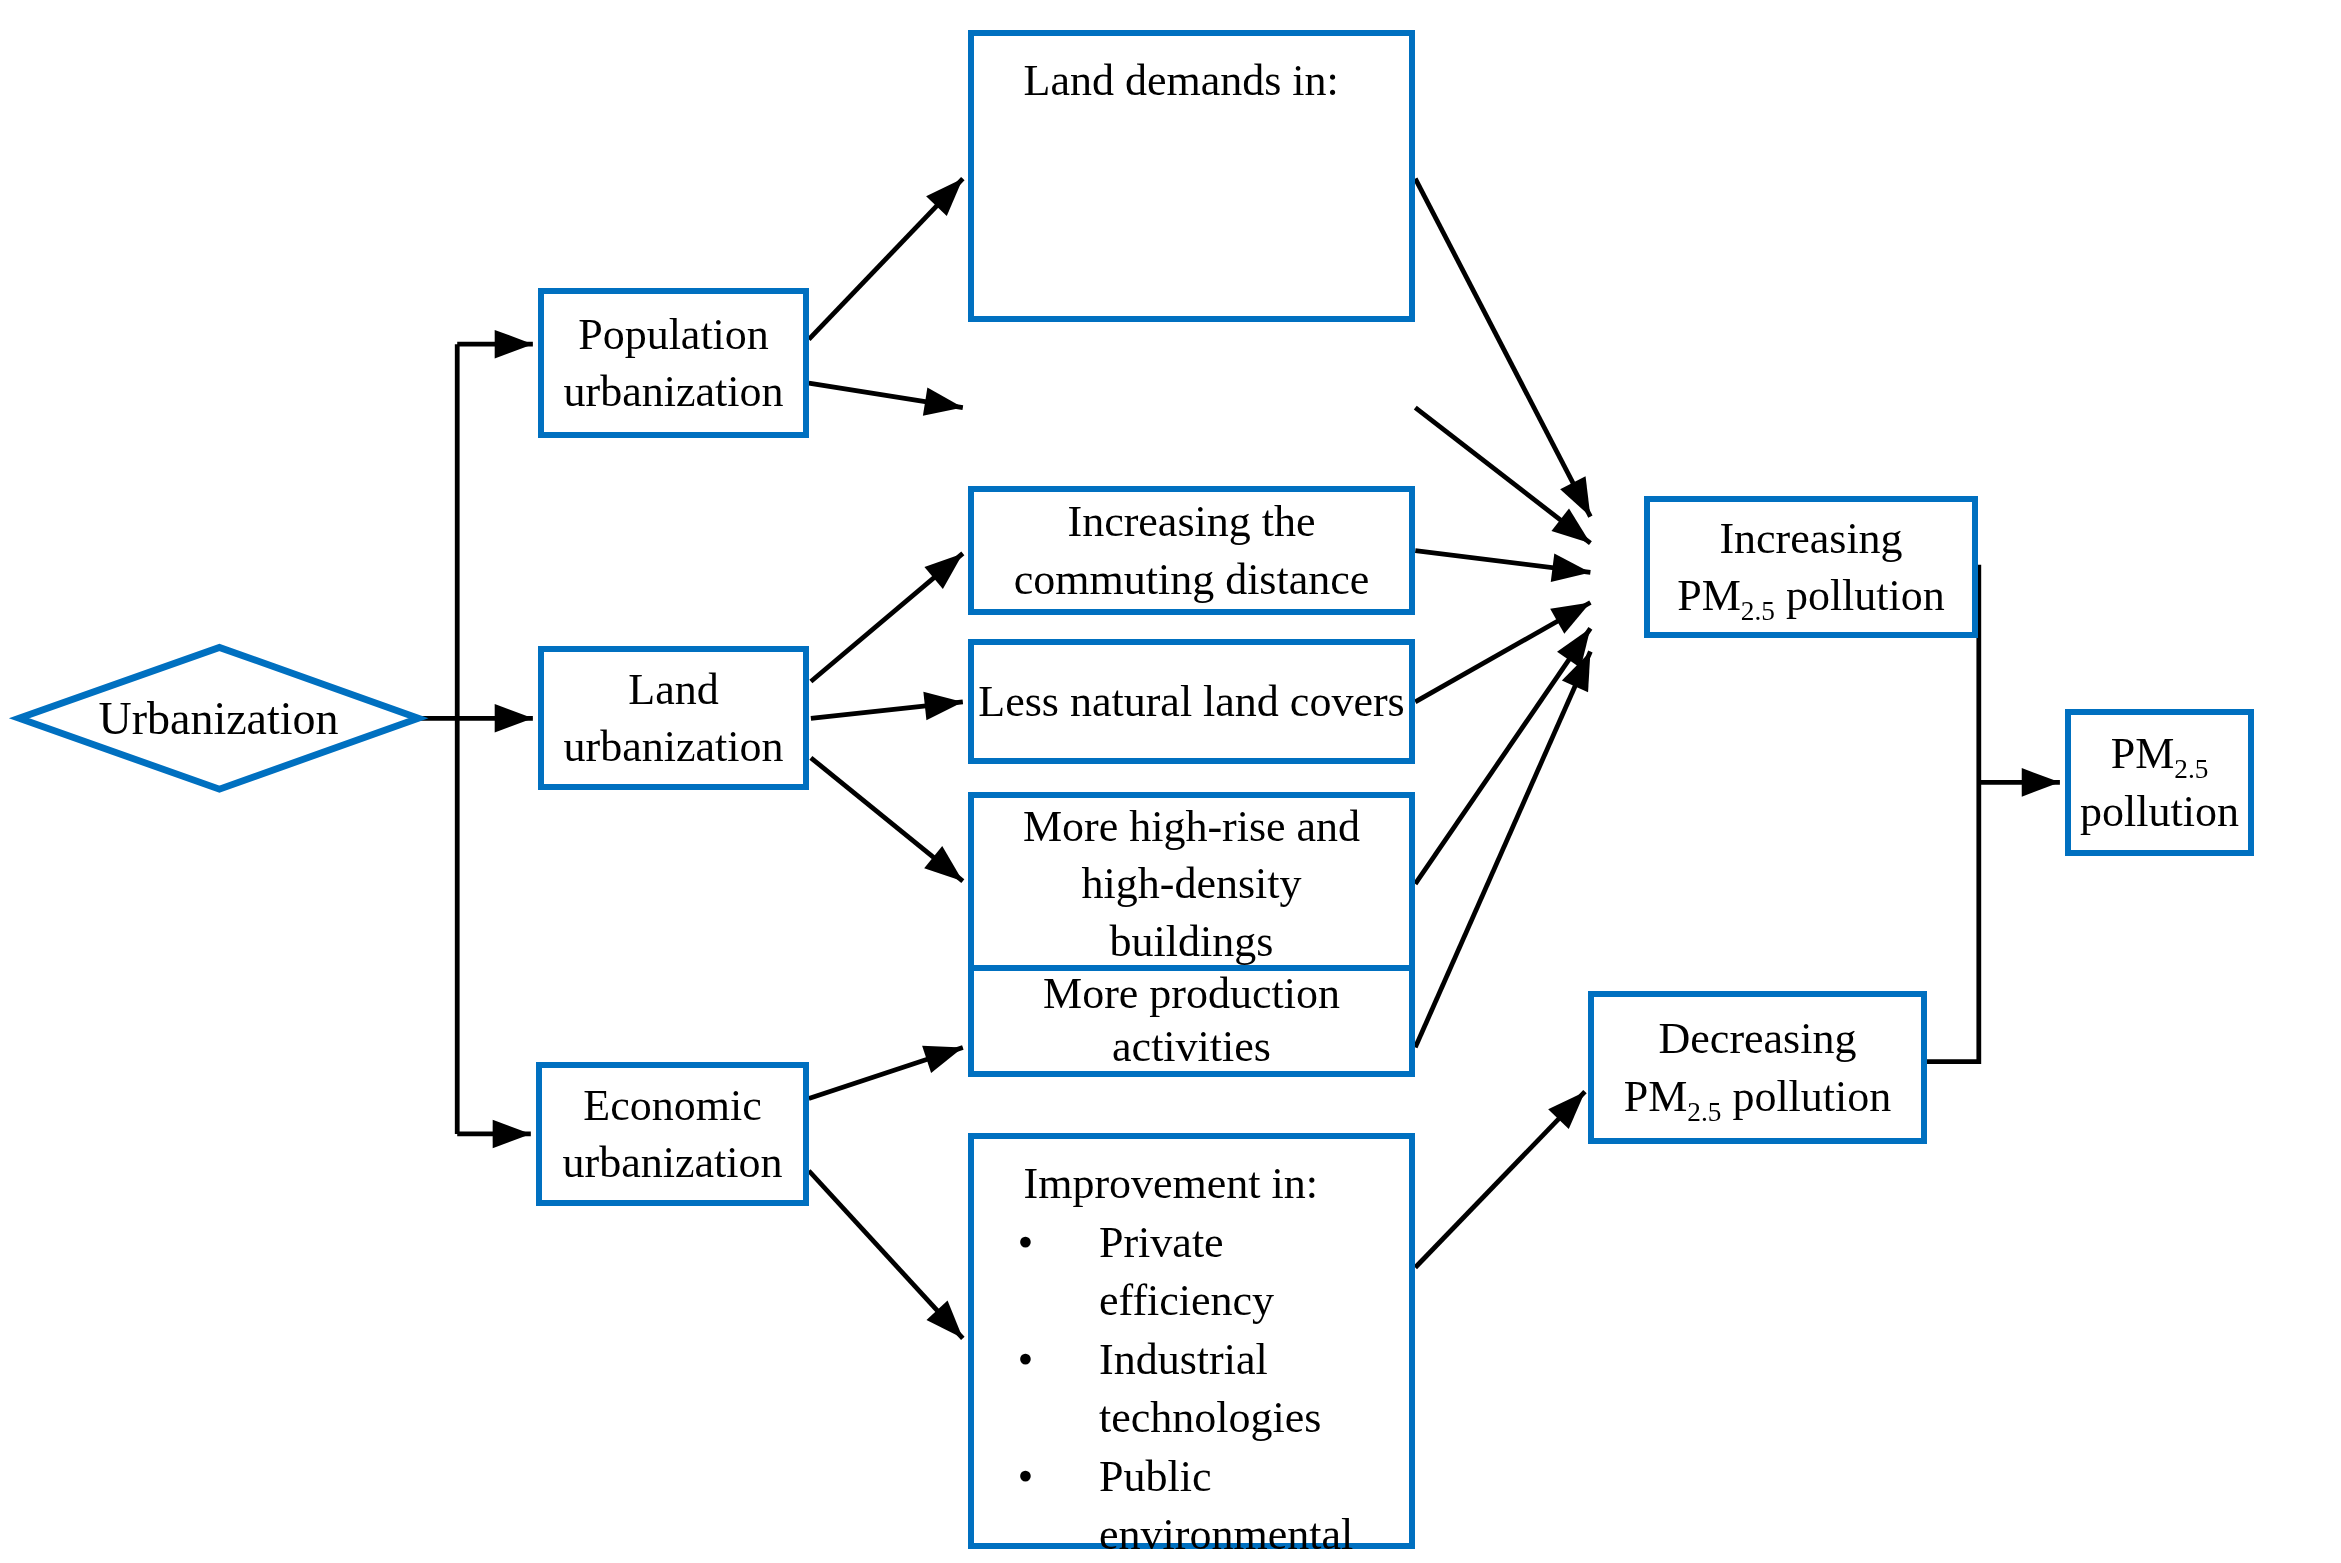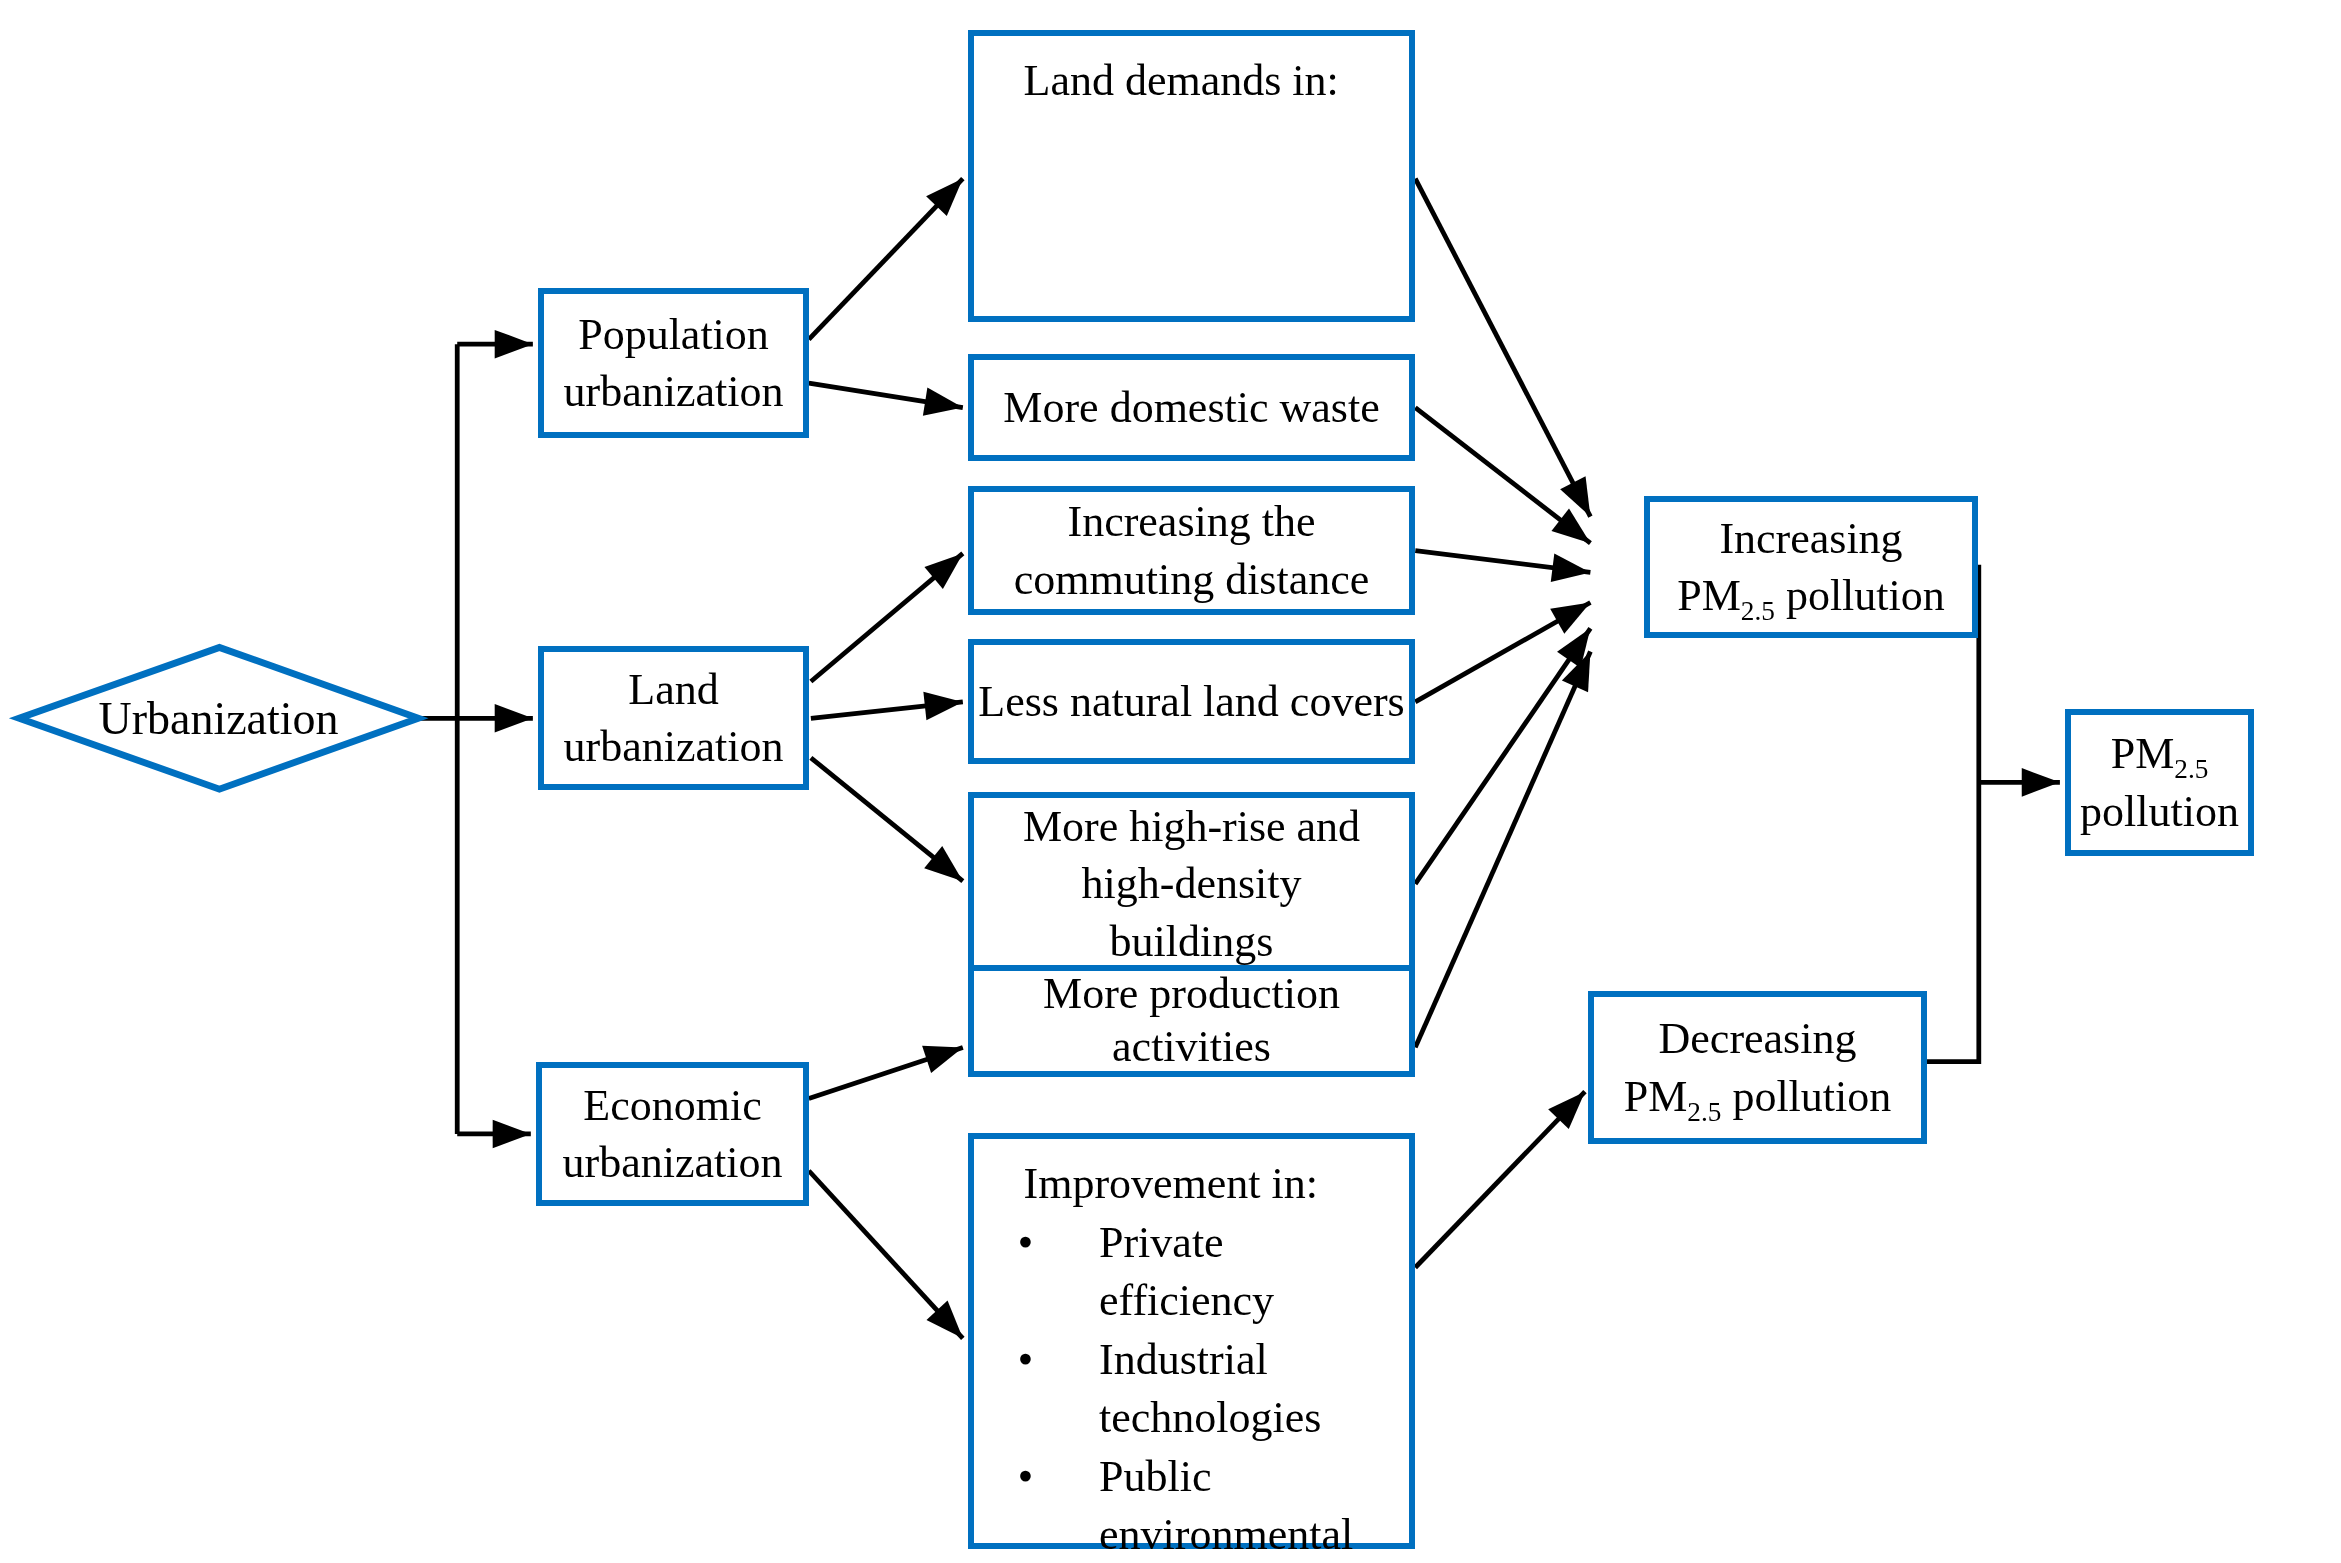--- a/index.html
+++ b/index.html
@@ -124,23 +124,20 @@
   </div>
   <div id="economic" class="box">
     <div>Economic</div>
     <div>urbanization</div>
   </div>
 
   <div id="demands" class="box listbox">
     <div class="title">Land demands in:</div>
   </div>
 
-  <div id="domestic" class="box">
-    <span>More domestic waste</span>
-  </div>
 
   <div id="commuting" class="box">
     <span>Increasing the commuting distance</span>
   </div>
 
   <div id="lessnatural" class="box">
     <span>Less natural land covers</span>
   </div>
 
   <div id="highrise" class="box">

